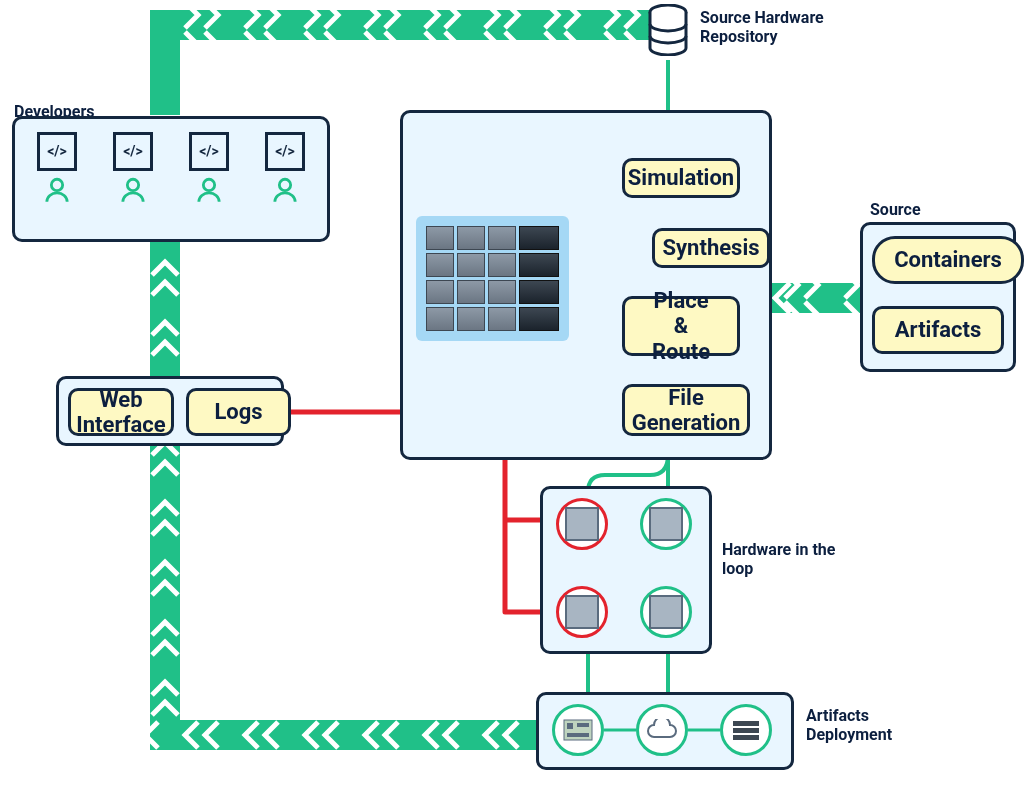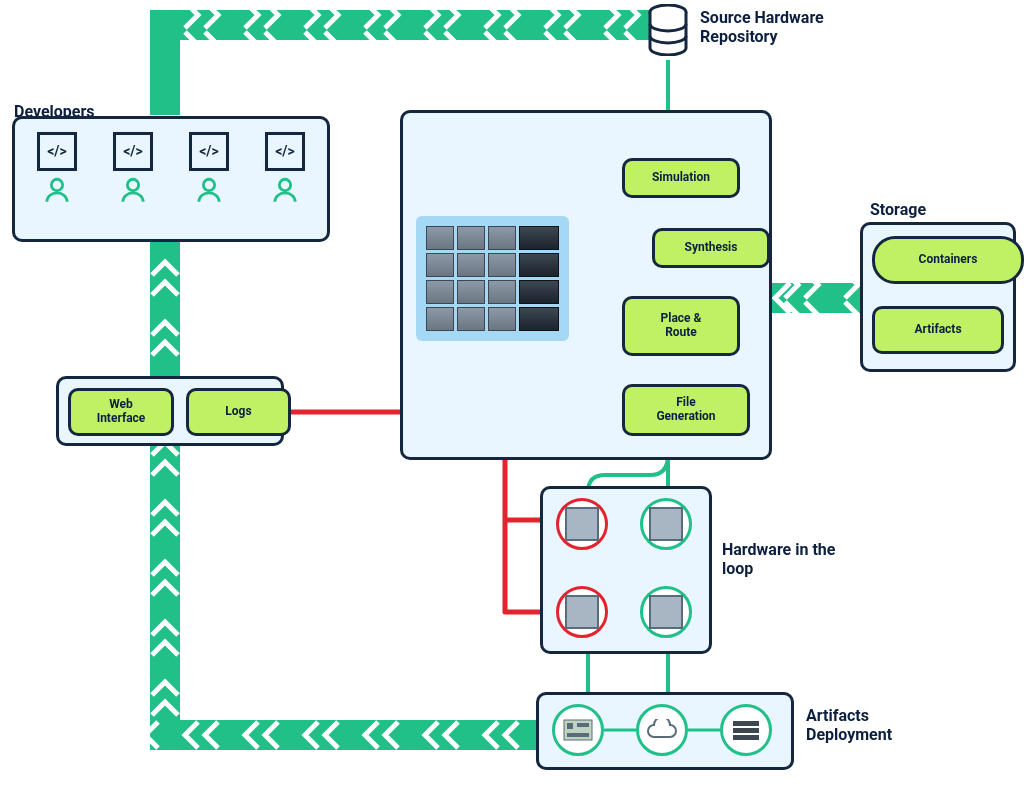--- a/index.html
+++ b/index.html
@@ -27,30 +27,30 @@
     line-height: 1.2;
   }
   .panel {
     position: absolute;
     background: #e9f6ff;
     border: 3px solid #14273f;
     border-radius: 10px;
   }
   .node {
     position: absolute;
-    background: #bef264;
+    background: #fef9c3;
     border: 3px solid #14273f;
     border-radius: 10px;
     display: flex;
     align-items: center;
     justify-content: center;
     text-align: center;
     font-weight: 700;
     color: #0c1f3f;
-    font-size: 12px;
+    font-size: 22px;
     padding: 4px 24px;
     line-height: 1.15;
   }
   .dev-icon {
     position: absolute;
     width: 46px;
     height: 72px;
     display: flex;
     flex-direction: column;
     align-items: center;
@@ -251,21 +251,21 @@
   </div>
 
 <div class="panel" style="left:56px; top:376px; width:228px; height:70px;"></div>
 <div class="node" style="left:68px; top:388px; width:106px; height:48px;">
     <span>Web Interface</span>
   </div>
 <div class="node" style="left:186px; top:388px; width:105px; height:48px;">
     <span>Logs</span>
   </div>
 
-<div class="label" style="left:870px; top:200px;">Storage</div>
+<div class="label" style="left:870px; top:200px;">Source</div>
 <div class="panel" style="left:860px; top:222px; width:156px; height:150px;"></div>
 <div class="node" style="left:872px; top:236px; width:152px; height:48px;border-radius:23px;">
     <span>Containers</span>
   </div>
 <div class="node" style="left:872px; top:306px; width:132px; height:48px;align-items:center;">
     <span>Artifacts</span>
   </div>
 
 <div class="panel" style="left:540px; top:486px; width:172px; height:168px;"></div>
 <div class="label" style="left:722px; top:540px; width:140px;">Hardware in the loop</div>

